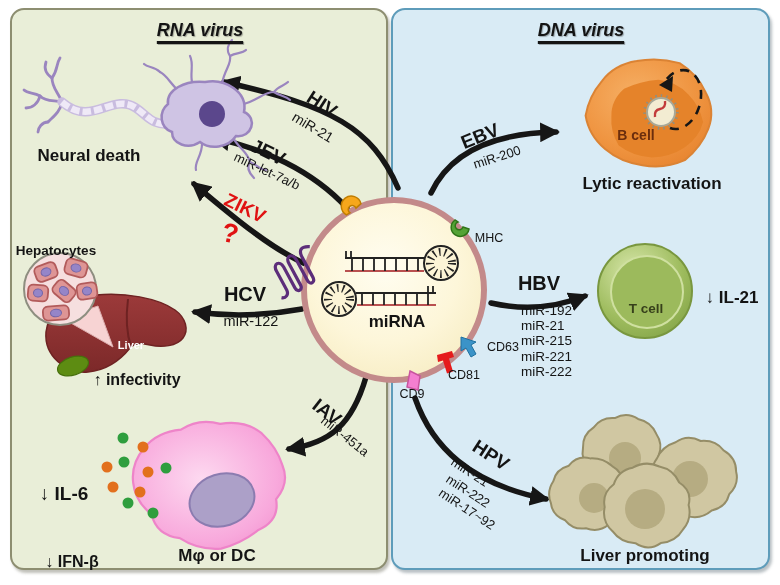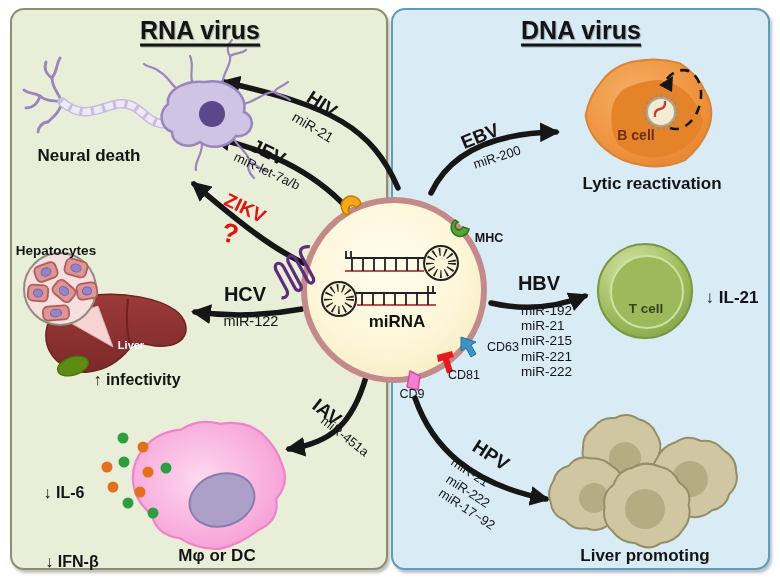--- a/index.html
+++ b/index.html
@@ -3,21 +3,21 @@
 <meta charset="utf-8">
 <style>
   html,body{margin:0;padding:0;background:#fff;}
   .stage{position:relative;width:780px;height:585px;background:#ffffff;font-family:"Liberation Sans",sans-serif;overflow:hidden;}
   .panel{position:absolute;top:8px;height:558px;border-radius:14px;}
   #panel-rna{left:10px;width:374px;background:#e9eed8;border:2px solid #8d8e71;box-shadow:2px 3px 3px rgba(115,115,100,.45);}
   #panel-dna{left:391px;width:375px;background:#d9ebf5;border:2px solid #5e9cba;box-shadow:2px 3px 3px rgba(100,115,125,.45);}
   svg.overlay{position:absolute;left:0;top:0;}
   .lbl{position:absolute;transform:translate(-50%,-50%);white-space:nowrap;color:#141414;line-height:1;}
   .b{font-weight:bold;}
-  .title{font-size:25px;font-weight:bold;text-decoration:underline;text-decoration-thickness:3px;text-underline-offset:5px;text-shadow:1px 1px 1px rgba(40,40,40,.35);}
+  .title{font-size:18px;font-weight:bold;text-decoration:underline;text-decoration-thickness:3px;text-underline-offset:5px;text-shadow:1px 1px 1px rgba(40,40,40,.35);font-style:italic;}
   .red{color:#e01212;}
   .white{color:#ffffff;margin-top:12px;}
   .mirlist{position:absolute;left:521px;top:303px;font-size:13.5px;color:#141414;}
   .mirlist div{height:15.2px;line-height:15.2px;}
 </style>
 </head>
 <body>
 
 <div class="stage">
 
@@ -219,26 +219,26 @@
   <div class="lbl b" style="left:56px;top:251px;font-size:13.5px;">Hepatocytes</div>
   <div class="lbl b white" style="left:131px;top:333px;font-size:11px;">Liver</div>
   <div class="lbl b" style="left:137px;top:380px;font-size:16px;">↑ infectivity</div>
 
   <div class="lbl b" style="left:245px;top:294px;font-size:20px;">HCV</div>
   <div class="lbl" style="left:251px;top:321px;font-size:14.5px;">miR-122</div>
 
   <div class="lbl b" style="left:327px;top:412px;font-size:19px;transform:translate(-50%,-50%) rotate(38deg);">IAV</div>
   <div class="lbl" style="left:345px;top:436px;font-size:13px;transform:translate(-50%,-50%) rotate(38deg);">miR-451a</div>
 
-  <div class="lbl b" style="left:64px;top:493px;font-size:16px;">↓ IL-6</div>
+  <div class="lbl b" style="left:64px;top:493px;font-size:19px;">↓ IL-6</div>
   <div class="lbl b" style="left:72px;top:516px;font-size:16px;margin-top:46px;">↓ IFN-β</div>
   <div class="lbl b" style="left:217px;top:555px;font-size:17px;">Mφ or DC</div>
 
   <div class="lbl b" style="left:397px;top:321px;font-size:17px;">miRNA</div>
-  <div class="lbl" style="left:489px;top:238px;font-size:12.5px;font-weight:bold;">MHC</div>
+  <div class="lbl" style="left:489px;top:238px;font-size:12.5px;">MHC</div>
   <div class="lbl" style="left:503px;top:347px;font-size:12.5px;text-align:right;">CD63</div>
   <div class="lbl" style="left:464px;top:375px;font-size:12.5px;">CD81</div>
   <div class="lbl" style="left:412px;top:394px;font-size:12.5px;">CD9</div>
 
   <div class="lbl b" style="left:480px;top:136px;font-size:19px;transform:translate(-50%,-50%) rotate(-22deg);">EBV</div>
   <div class="lbl" style="left:497px;top:157px;font-size:13px;transform:translate(-50%,-50%) rotate(-18deg);">miR-200</div>
   <div class="lbl b" style="left:636px;top:135px;font-size:14px;color:#6b2d0d;">B cell</div>
   <div class="lbl b" style="left:652px;top:183px;font-size:17px;">Lytic reactivation</div>
 
   <div class="lbl b" style="left:539px;top:283px;font-size:20px;">HBV</div>

